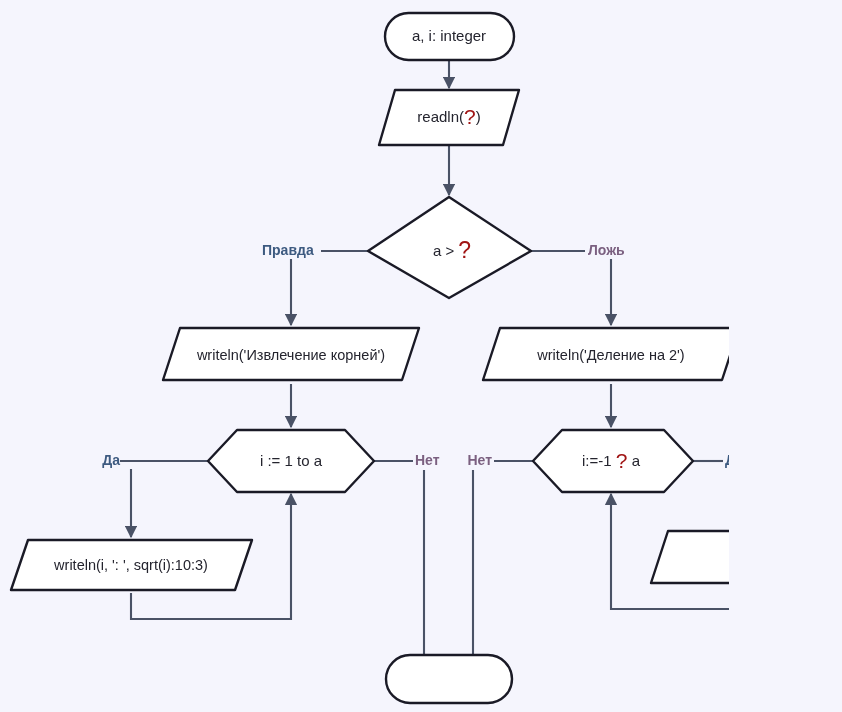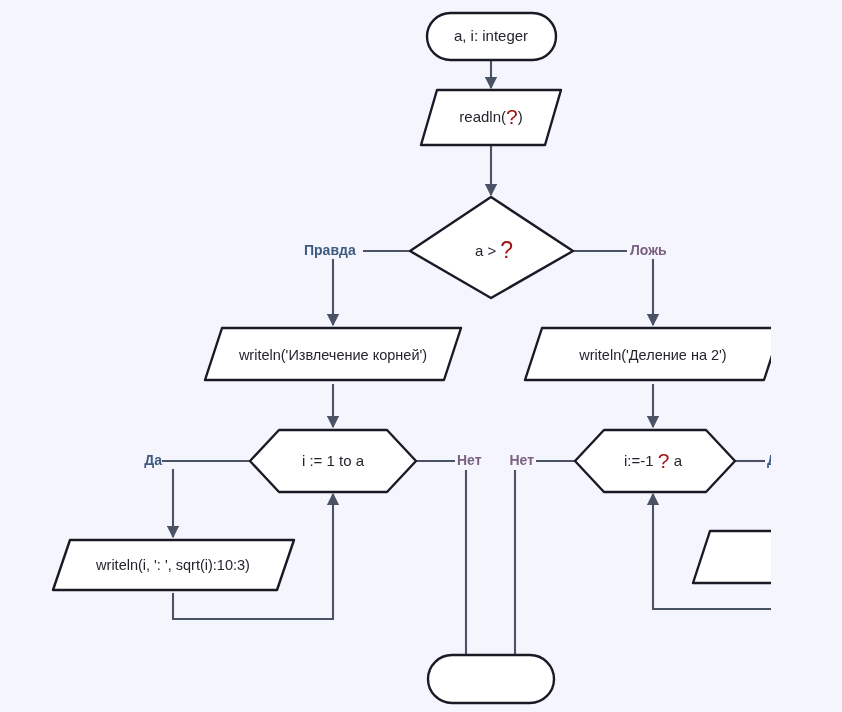--- a/index.html
+++ b/index.html
@@ -9,21 +9,20 @@
   }
   body {
     font-family: "Liberation Sans", sans-serif;
   }
   #flowchart-root {
     position: relative;
     width: 729px;
     height: 712px;
     background: #f5f5fd;
     overflow: hidden;
-    margin-left: 42px;
   }
   #flow-svg {
     position: absolute;
     left: 0;
     top: 0;
     width: 842px;
     height: 712px;
   }
   .node-shape {
     fill: #ffffff;

